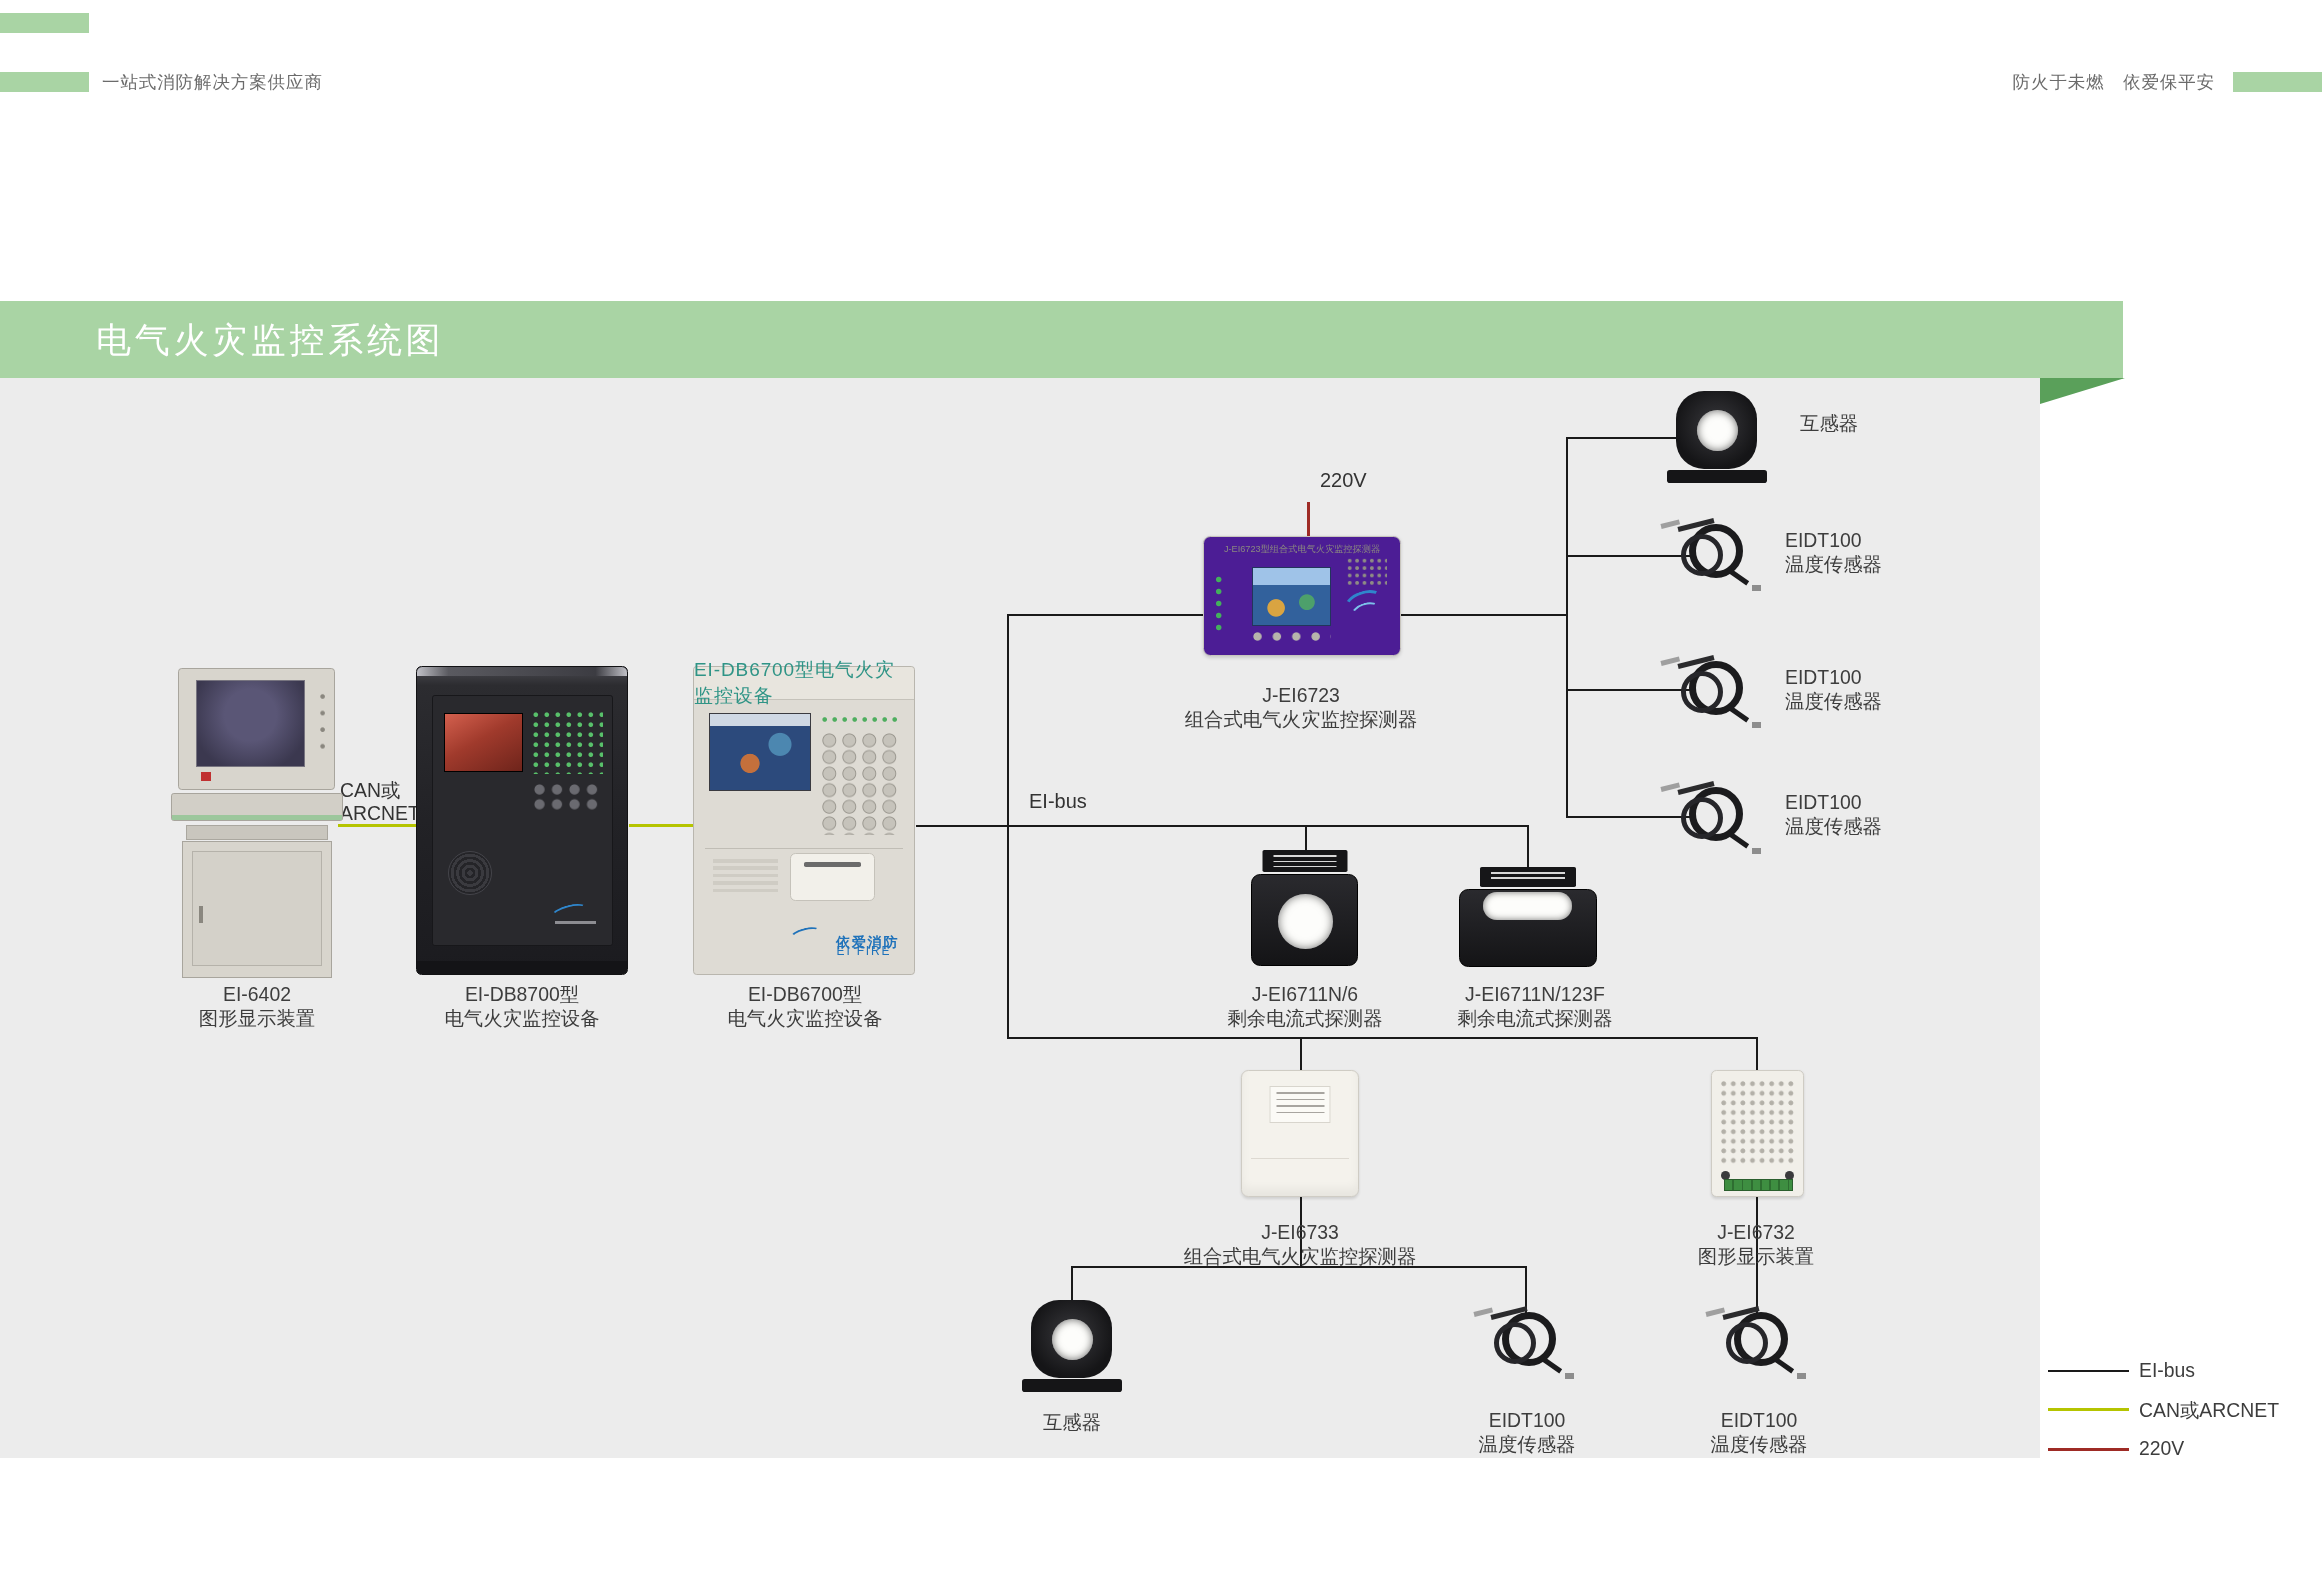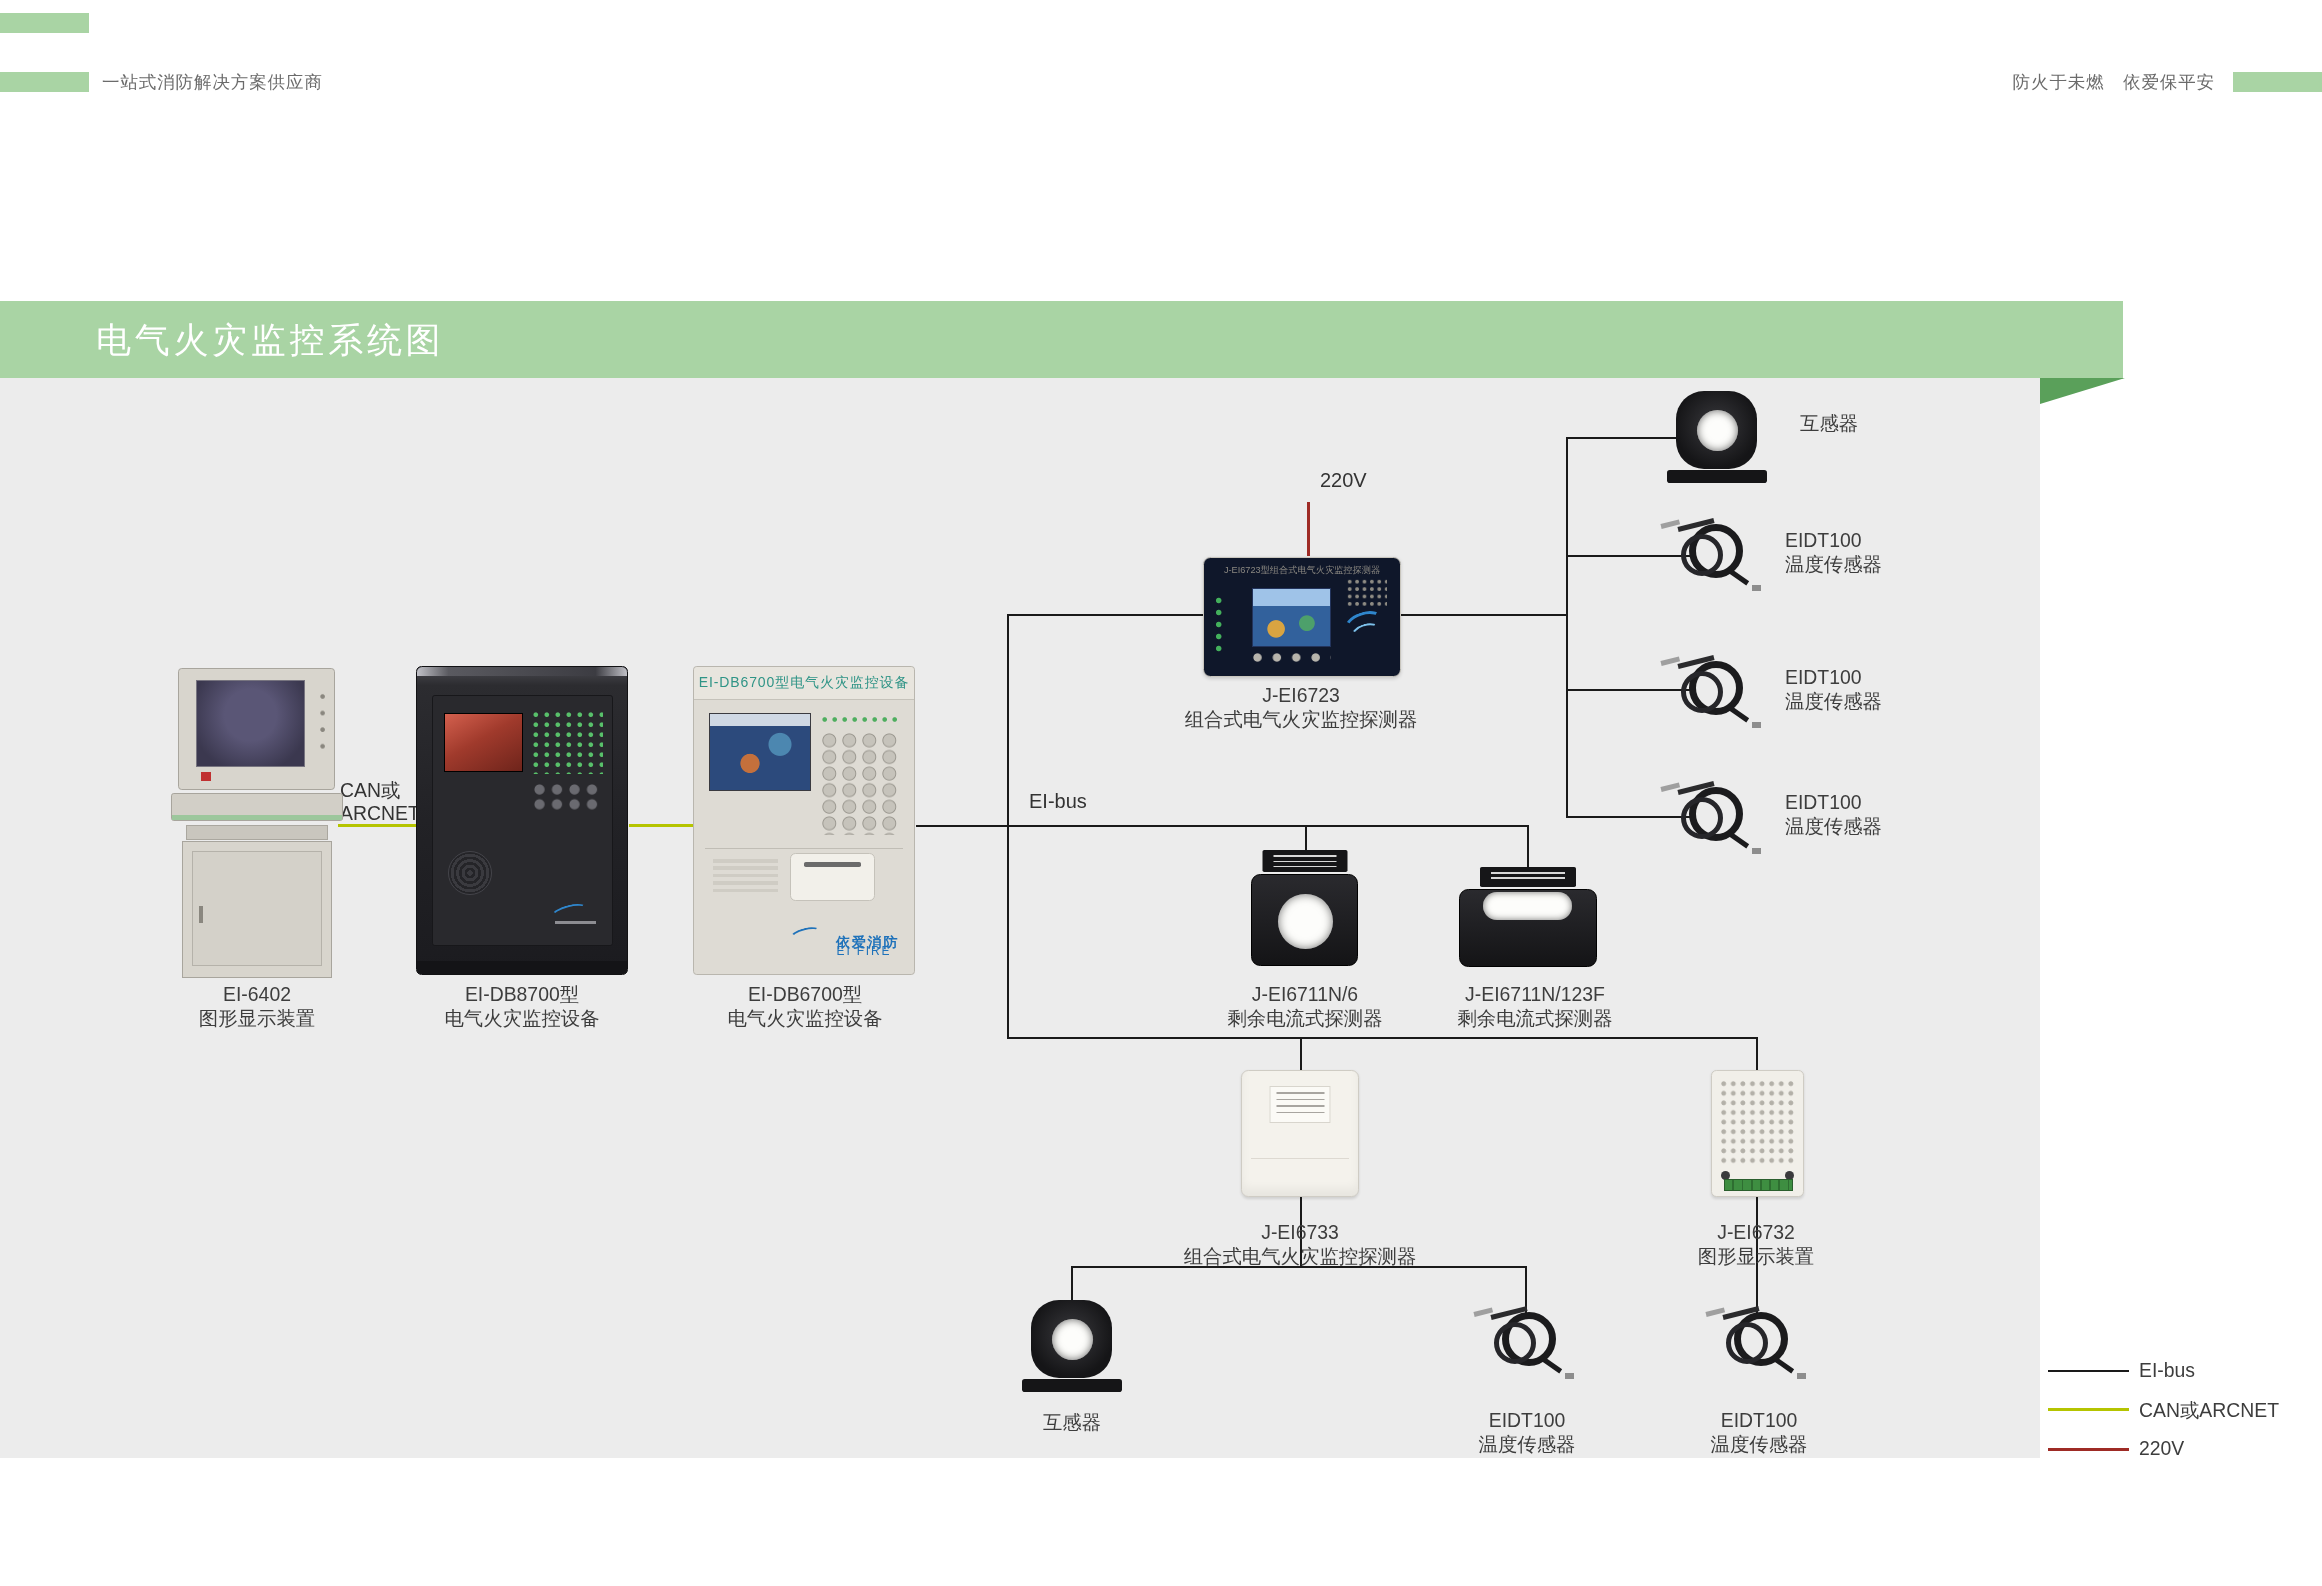--- a/index.html
+++ b/index.html
@@ -61,41 +61,41 @@
      background-image:radial-gradient(circle at 6.5px 6.5px,#6a6a70 4.6px,transparent 5.5px); background-size:17.5px 14.8px; }
   .db8700 .spk { position:absolute; left:14.8px; top:155px; width:44px; height:44px; border-radius:50%; border:0.9px solid #44444a;
      background:repeating-radial-gradient(circle,#3a3a3f 0 2.8px,#242428 2.8px 5.5px); }
   .db8700 .l-swoosh { position:absolute; left:118px; top:209px; width:37px; height:14.8px; border:2.8px solid transparent; border-top-color:#2f86cc; border-radius:50%; transform:rotate(-14deg); }
   .db8700 .l-line { position:absolute; left:122px; top:225px; width:41px; height:2.8px; background:#8d8d92; }
   .db8700 .basebar { position:absolute; left:0; right:0; bottom:0; height:13px; background:#141417; border-radius:0 0 5.5px 5.5px; }
 
   
   .db6700 { position:absolute; left:693px; top:666px; width:222px; height:309px; background:#dedbd4; border:0.9px solid #b9b6ae; border-radius:3.7px; }
   .db6700 .hdr { position:absolute; left:0; right:0; top:0; height:33px; background:#e8e5de; border-bottom:0.9px solid #c5c2ba;
-     border-radius:3.7px 3.7px 0 0; display:flex; align-items:center; justify-content:center; font-size:14px; color:#2f9486; letter-spacing:0.9px; }
+     border-radius:3.7px 3.7px 0 0; display:flex; align-items:center; justify-content:center; font-size:19px; color:#2f9486; letter-spacing:0.9px; }
   .db6700 .scr { position:absolute; left:14.8px; top:46px; width:102px; height:78px; border:1.8px solid #3a3a40;
      background-image:radial-gradient(circle at 40% 65%, #c4703c 0 9.2px, transparent 10px),
                       radial-gradient(circle at 70% 40%, #4c87b0 0 11px, transparent 12px),
                       linear-gradient(180deg,#cfd8e4 0 16%, #2c4a7c 16% 100%); }
   .db6700 .ledrow { position:absolute; left:127px; top:46px; width:79px; height:13px;
      background-image:radial-gradient(circle at 3.7px 6.5px,#4fae5f 1.8px,transparent 2.8px); background-size:10px 13px; }
   .db6700 .keypad { position:absolute; left:127px; top:66px; width:79px; height:102px;
      background-image:radial-gradient(circle at 8.3px 7.4px,#c6c3bb 5.5px,#9a978f 6.5px,transparent 7.4px); background-size:20px 16.6px; }
   .db6700 .divider { position:absolute; left:11px; right:11px; top:181px; height:0.9px; background:#c0bdb5; }
   .db6700 .vent { position:absolute; left:18.5px; top:192px; width:65px; height:37px;
      background:repeating-linear-gradient(180deg,#cfccc4 0 3.7px,#dedbd4 3.7px 7.4px); }
   .db6700 .printer { position:absolute; left:96px; top:186px; width:85px; height:48px; background:#f2f0ea; border:0.9px solid #c5c2ba; border-radius:5.5px; }
   .db6700 .pslot { position:absolute; left:13px; top:8.3px; right:13px; height:4.6px; background:#6b6b6b; border-radius:1.8px; }
   .db6700 .logo { position:absolute; right:14.8px; bottom:9.2px; width:111px; height:39px; text-align:right; }
   .db6700 .lg-swoosh { position:absolute; left:1.8px; top:1.8px; width:31px; height:13px; border:2.8px solid transparent; border-top-color:#1f72ba; border-radius:50%; transform:rotate(-14deg); }
   .db6700 .lg-cn { position:absolute; right:0; top:8px; font-size:14px; font-weight:bold; color:#1f72ba; letter-spacing:1.8px; }
   .db6700 .lg-en { position:absolute; right:8px; top:18.5px; font-size:12px; color:#1f72ba; letter-spacing:1.8px; }
 
   
-  .jei6723 { position:absolute; left:1203px; top:557px; width:198px; height:120px; background:#0f172a; border:0.9px solid #c8c5bd; border-radius:7.4px; box-shadow:0 1.8px 3.7px rgba(0,0,0,.15); }
+  .jei6723 { position:absolute; left:1203px; top:536px; width:198px; height:120px; background:#4c1d95; border:0.9px solid #c8c5bd; border-radius:7.4px; box-shadow:0 1.8px 3.7px rgba(0,0,0,.15); }
   .jei6723 .ptitle { position:absolute; left:0; right:0; top:5.5px; text-align:center; font-size:9.2px; color:#8a8780; white-space:nowrap; overflow:hidden; }
   .jei6723 .spk { position:absolute; right:13px; top:20px; width:41px; height:28px;
      background-image:radial-gradient(circle,#8f8c84 1.4px,transparent 2.3px); background-size:7.4px 7.4px; }
   .jei6723 .ledcol { position:absolute; left:11px; top:37px; width:31px; height:61px;
      background-image:radial-gradient(circle at 3.7px 5.5px,#43b05c 2.3px,transparent 3.2px); background-size:31px 12px; }
   .jei6723 .scr { position:absolute; left:48px; top:29.5px; width:79px; height:59px; border:1.8px solid #23345c;
      background-image:radial-gradient(circle at 30% 70%, #d9a441 0 8.3px, transparent 9.2px),
                       radial-gradient(circle at 70% 60%, #4da06b 0 7.4px, transparent 8.3px),
                       linear-gradient(180deg,#9fc3e8 0 30%, #32619c 30% 100%); }
   .jei6723 .btnrow { position:absolute; left:48px; top:94px; width:79px; height:11px;

